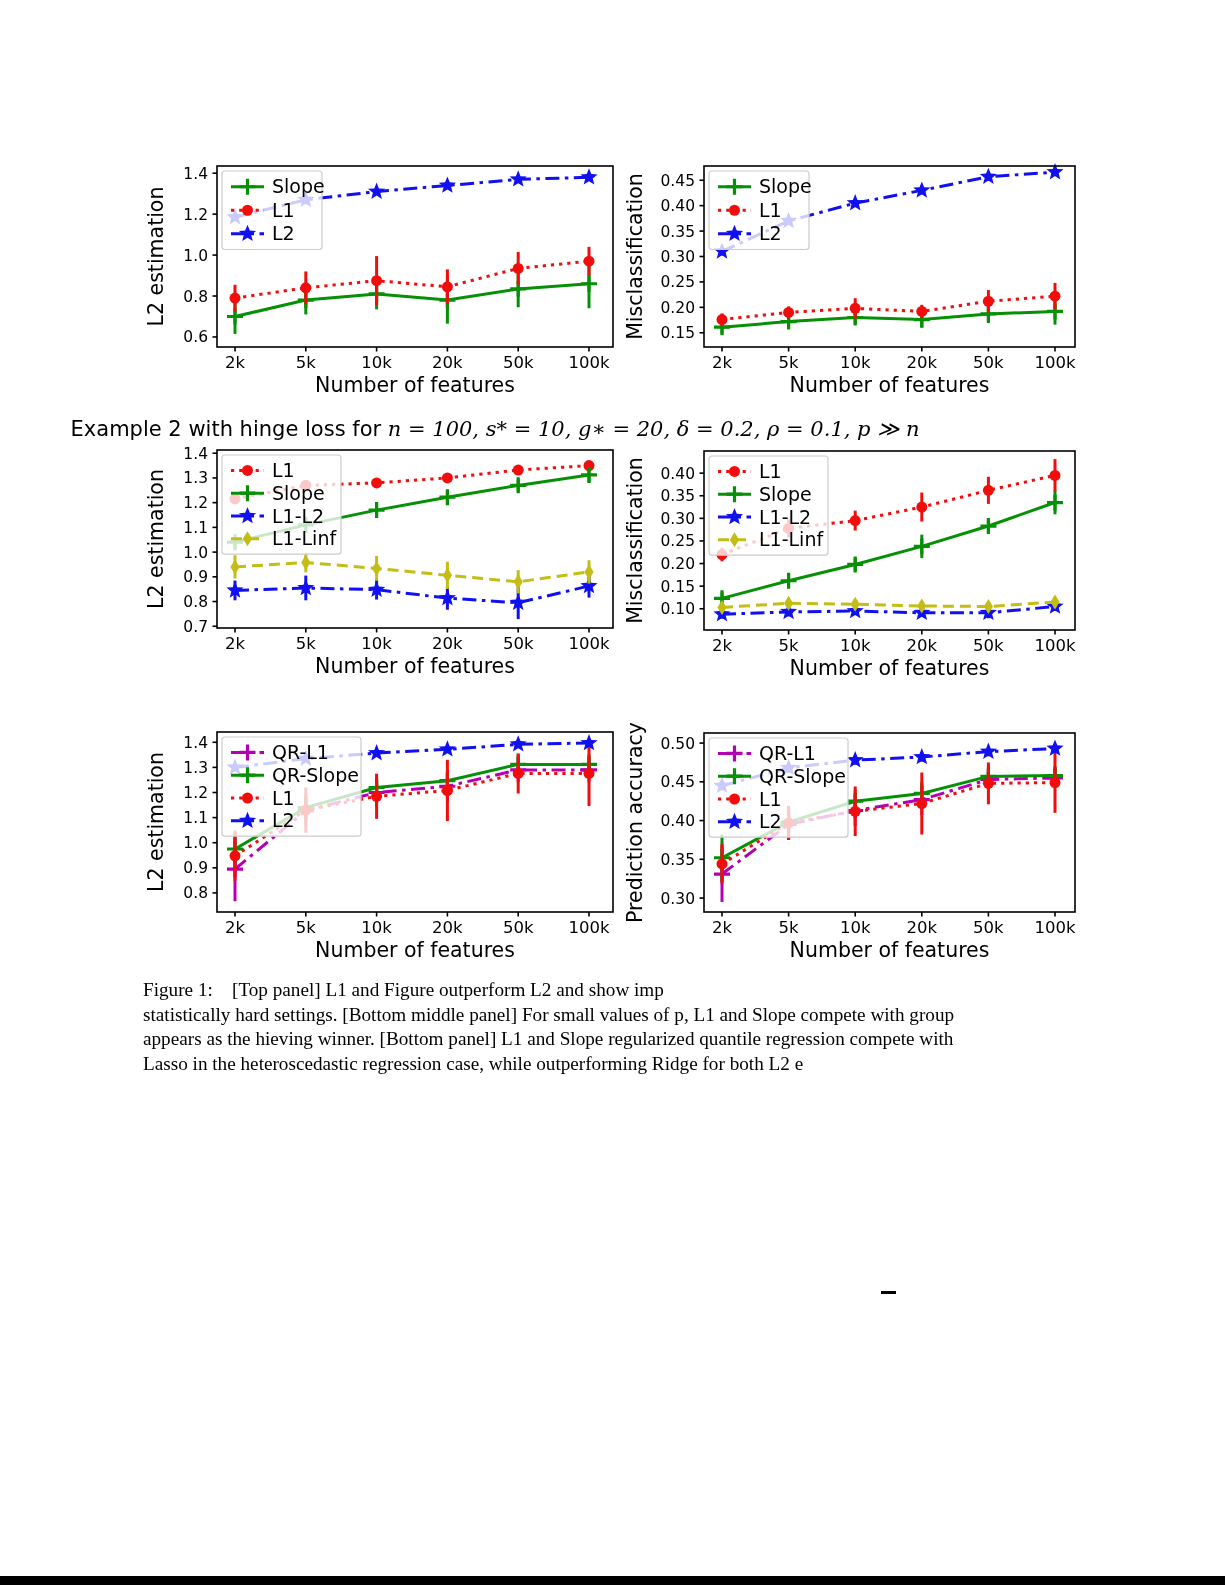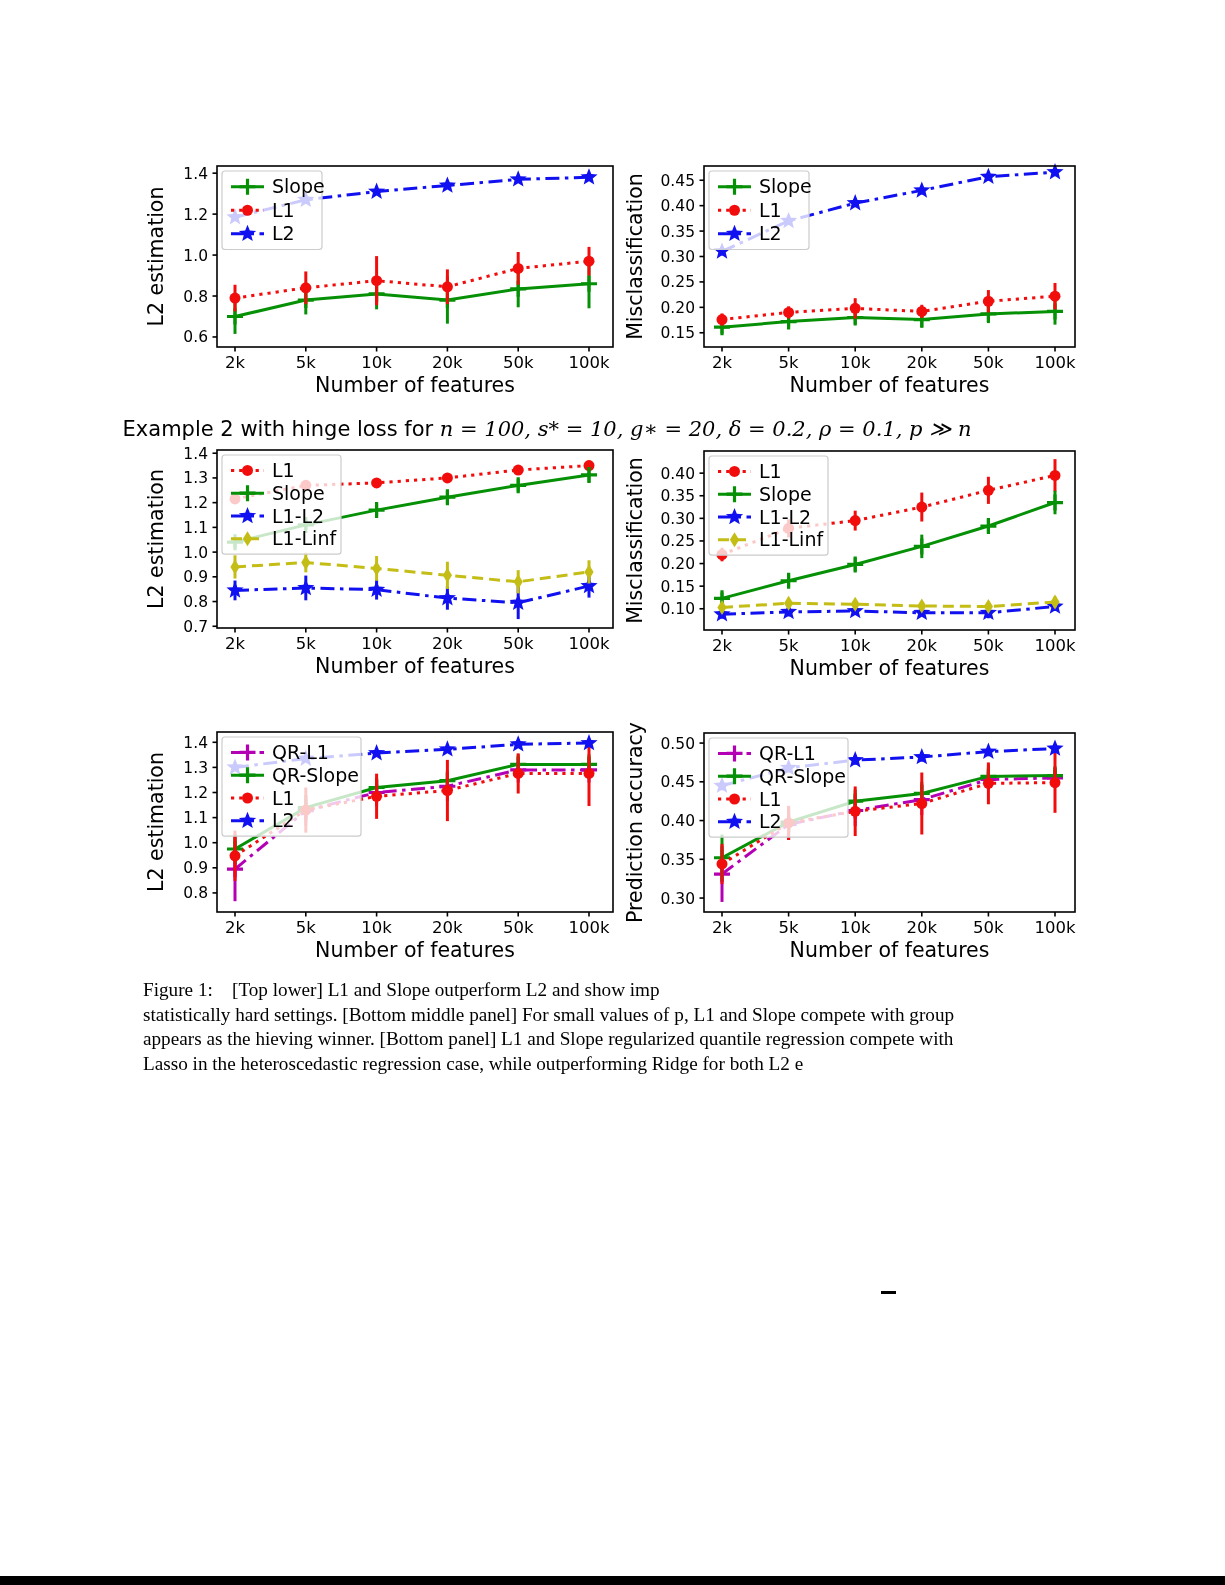--- a/index.html
+++ b/index.html
@@ -1,20 +1,20 @@
 <!DOCTYPE html>
 <html><head>
 <meta charset="utf-8">
 <style>
   html,body{margin:0;padding:0;background:#ffffff;}
   #page{position:relative;width:1225px;height:1585px;background:#ffffff;overflow:hidden;
         font-family:"DejaVu Sans",sans-serif;}
   #figure-canvas{position:absolute;left:0;top:0;}
-  .row-title{position:absolute;left:8px;width:990px;text-align:center;white-space:nowrap;
-             color:#000;padding-left:44px;}
+  .row-title{position:absolute;left:0;width:990px;text-align:center;white-space:nowrap;
+             color:#000;}
   .rt-plain{font-family:"DejaVu Sans",sans-serif;font-size:21px;}
   .rt-math{font-family:"DejaVu Serif",serif;font-style:italic;font-size:21px;}
   #caption{position:absolute;left:143px;top:978px;width:927px;color:#000;
            font-family:"Liberation Serif",serif;font-size:19.2px;}
   .cap-line{height:24.6px;line-height:24.6px;white-space:pre;}
   .cap-indent{padding-left:194px;}
   .cap-split{display:flex;justify-content:space-between;}
   #stray-dash{position:absolute;left:881px;top:1291px;width:15px;height:2.5px;background:#000;}
   #bottom-bar{position:absolute;left:0;top:1576px;width:1225px;height:9px;background:#000;}
 </style>
@@ -742,21 +742,21 @@
           <text x="759" y="828.3" font-size="19" text-anchor="start" fill="#000" font-family="&quot;DejaVu Sans&quot;, sans-serif">L2</text>
         </g>
       </g>
     </svg>
 
   <div class="row-title" style="top:417px">
     <span class="rt-plain">Example 2 with hinge loss for </span><span class="rt-math">n = 100, s* = 10, g∗ = 20, δ = 0.2, ρ = 0.1, p ≫ n</span>
   </div>
 
   <div id="caption">
-    <div class="cap-line">Figure 1:    [Top lower] L1 and Slope outperform L2 and show imp</div>
+    <div class="cap-line">Figure 1:    [Top panel] L1 and Figure outperform L2 and show imp</div>
     <div class="cap-line">statistically hard settings. [Bottom middle panel] For small values of p, L1 and Slope compete with group</div>
     <div class="cap-line">appears as the hieving winner. [Bottom panel] L1 and Slope regularized quantile regression compete with</div>
     <div class="cap-line">Lasso in the heteroscedastic regression case, while outperforming Ridge for both L2 e</div>
   </div>
 
   <div id="stray-dash"></div>
   <div id="bottom-bar"></div>
 </div>
 
 </body></html>

